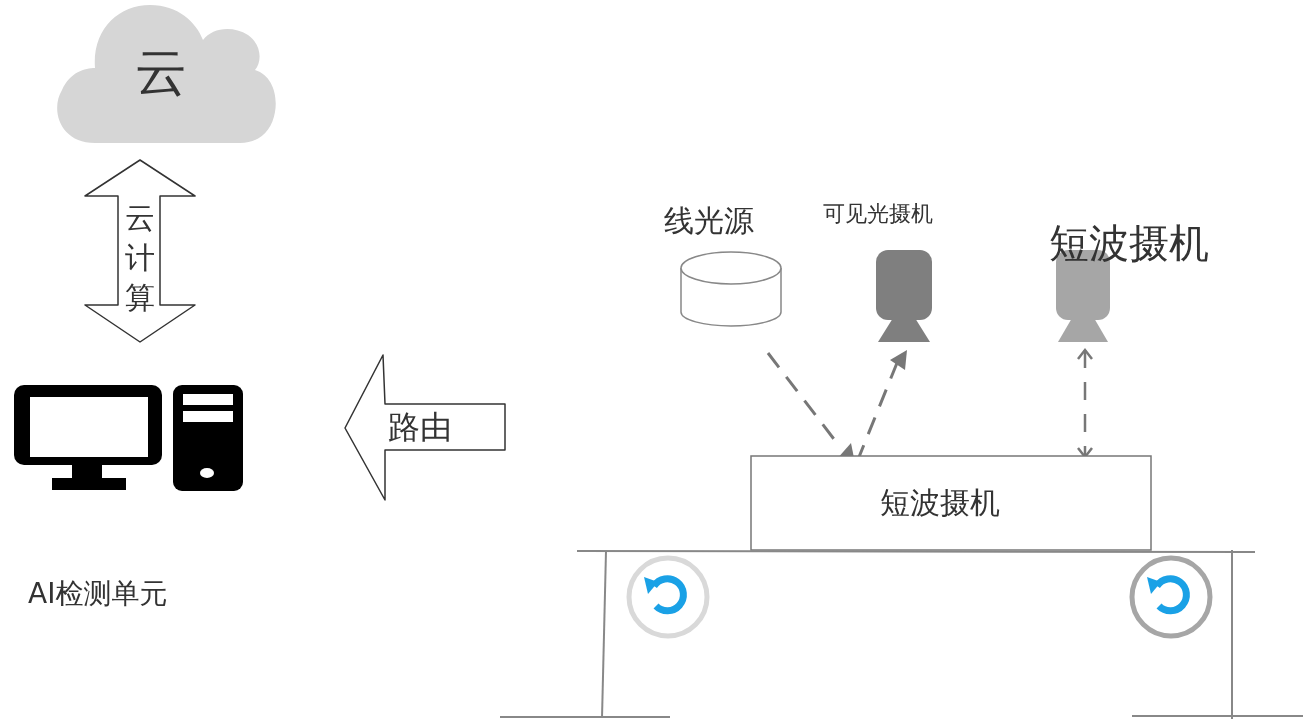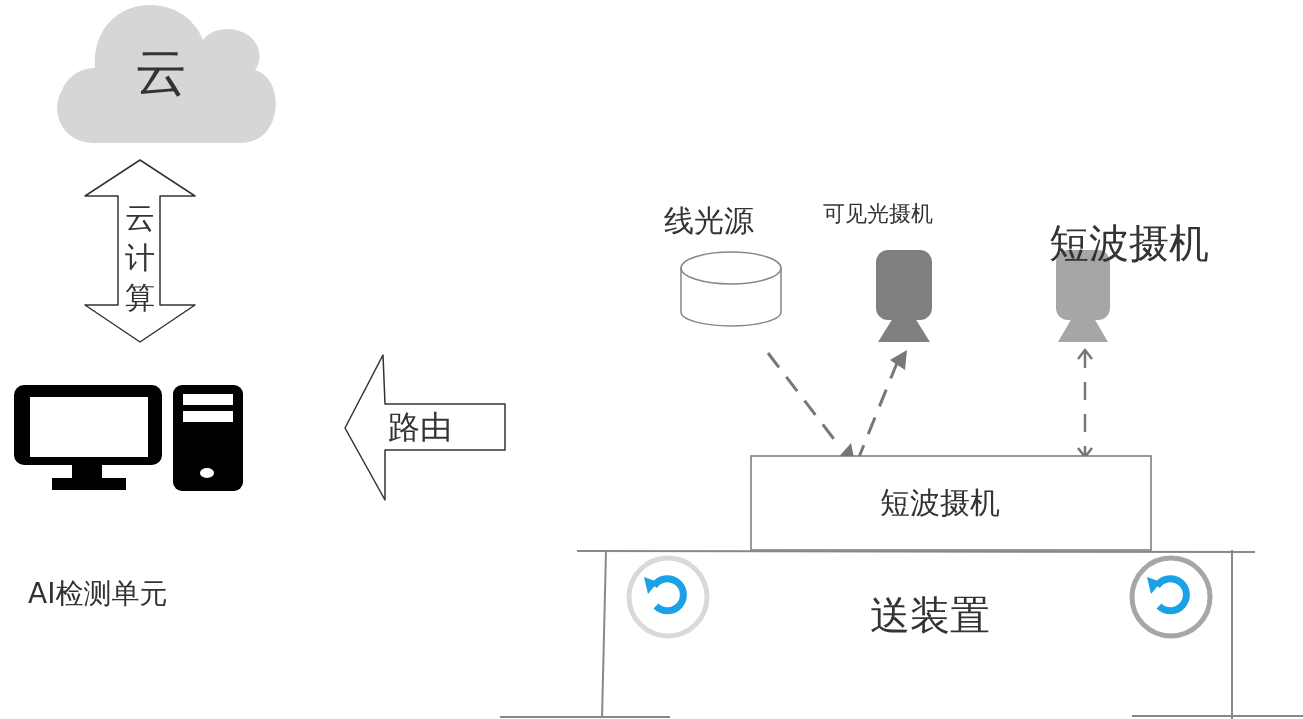--- a/index.html
+++ b/index.html
@@ -105,14 +105,13 @@
   <div>计</div>
   <div>算</div>
 </div>
 <div class="lbl ai-label">AI检测单元</div>
 <div class="lbl route-label">路由</div>
 <div class="lbl src-label">线光源</div>
 <div class="lbl vis-label">可见光摄机</div>
 <div class="lbl swir-label">短波摄机</div>
 <div class="lbl prod-label">短波摄机</div>
 <div class="lbl conv-label">
-  <div>送装置</div>
 </div>
 
 </body></html>

